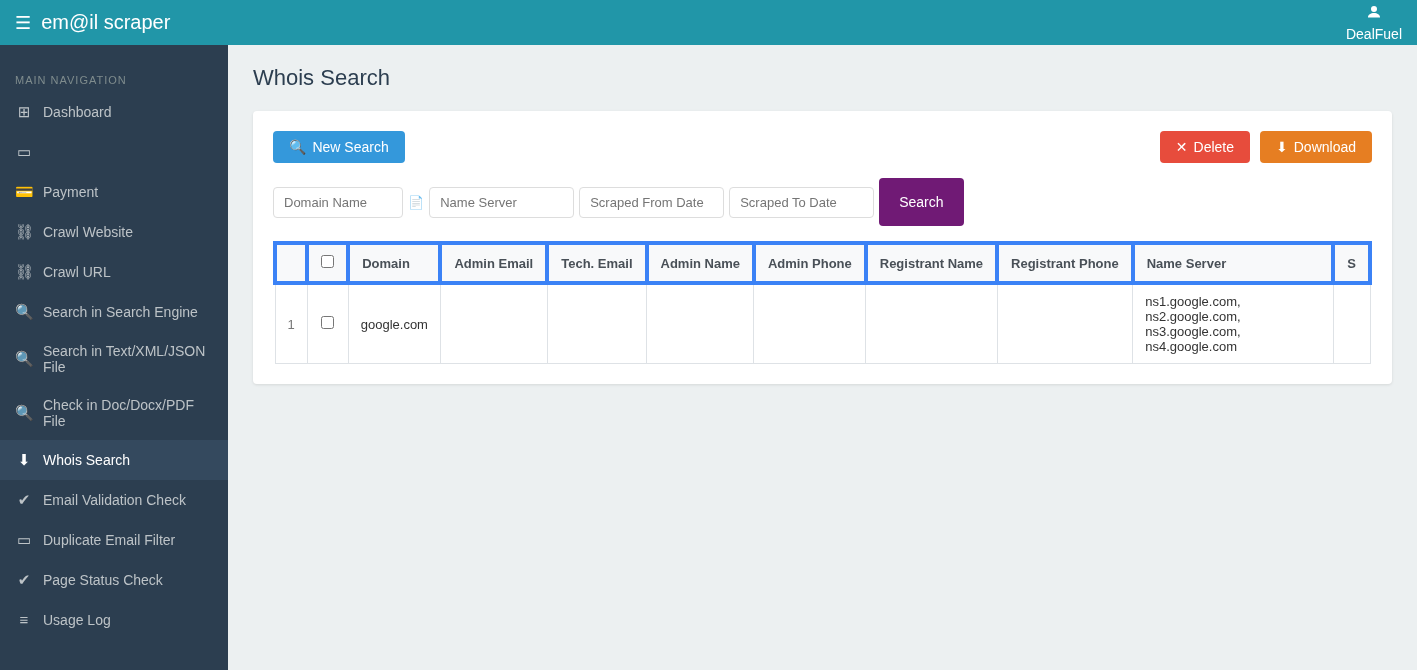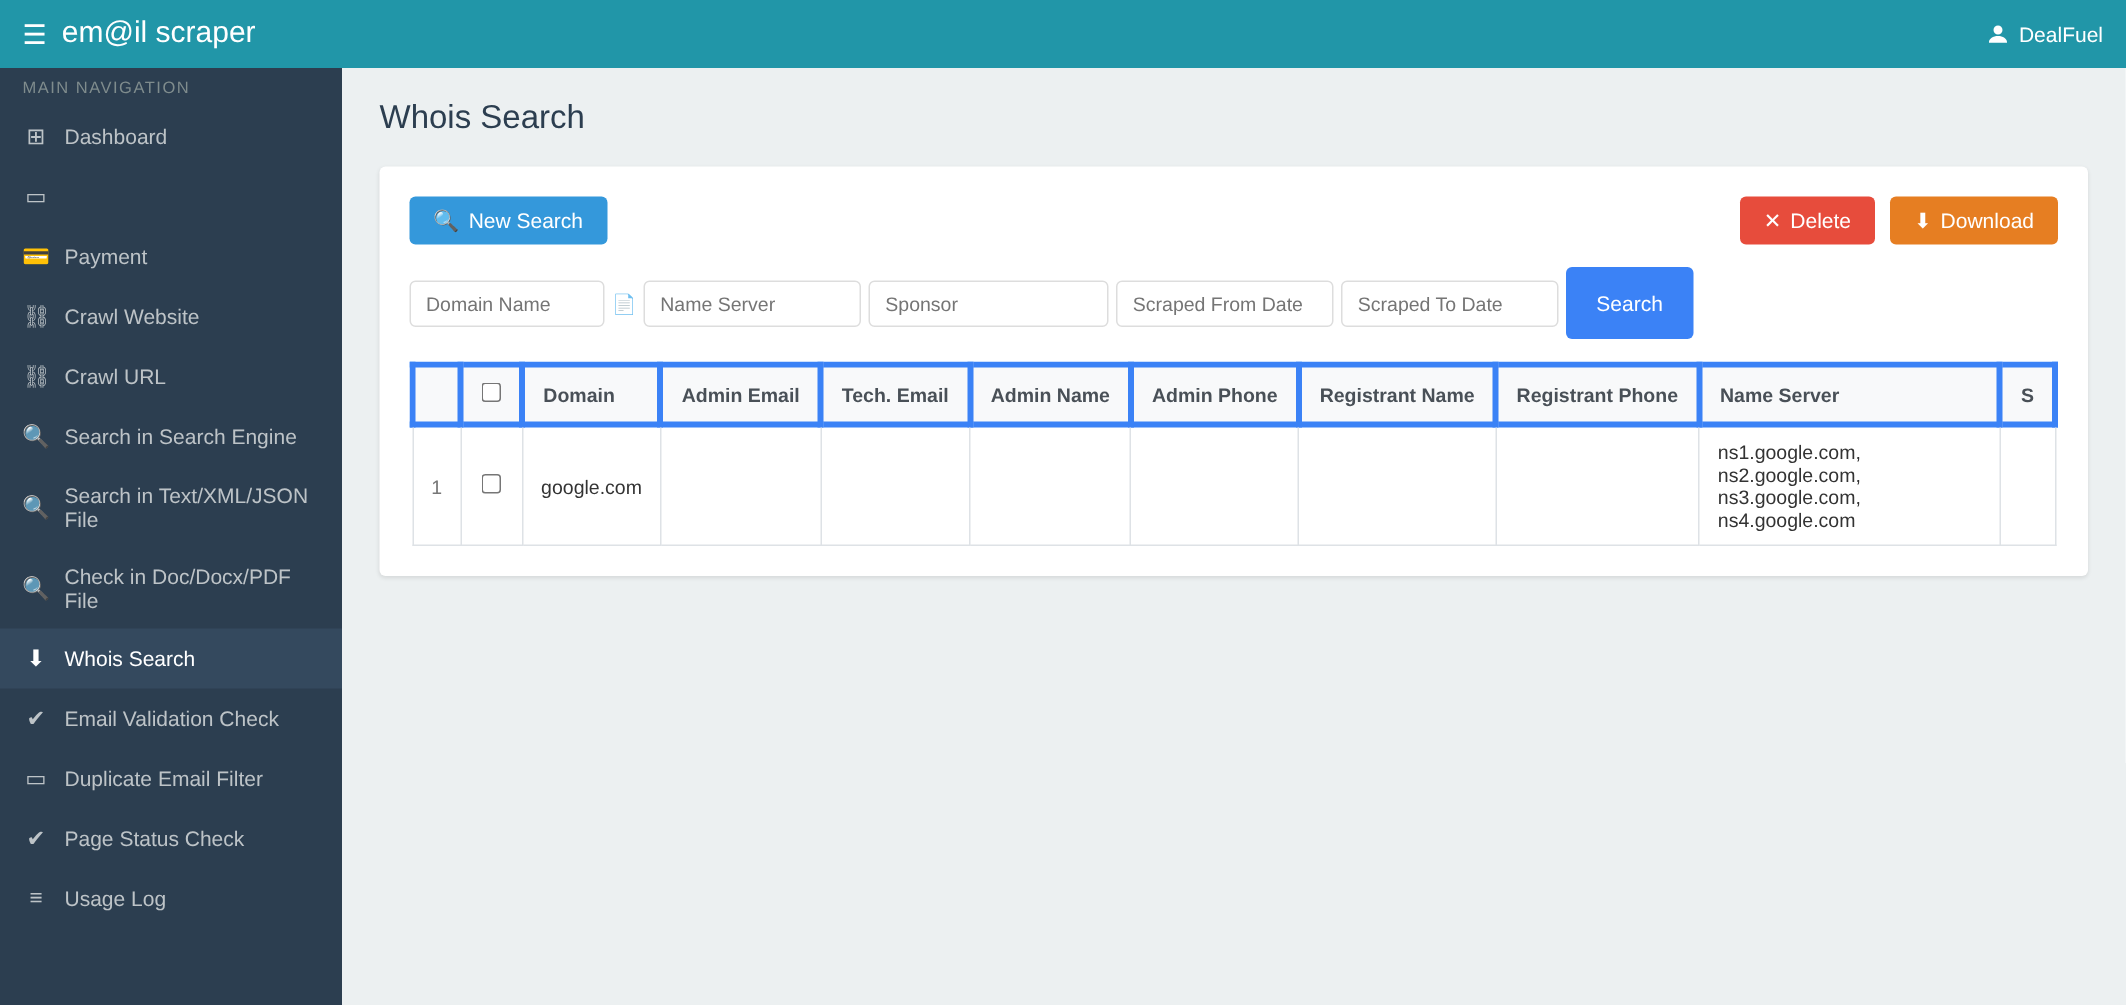--- a/index.html
+++ b/index.html
@@ -9,30 +9,30 @@
     .topbar {
       position: fixed; top: 0; left: 0; right: 0; height: 45px;
       background: #2196a8; display: flex; align-items: center; justify-content: space-between;
       padding: 0 15px; z-index: 100;
     }
     .topbar-logo { color: white; font-size: 20px; font-weight: normal; }
     .topbar-logo span { color: #fff; }
     .topbar-at { color: #f0c040; }
     .topbar-menu-icon { color: white; font-size: 18px; cursor: pointer; margin-right: 10px; }
     .topbar-left { display: flex; align-items: center; }
-    .topbar-user { color: white; font-size: 14px; display: flex; align-items: center; gap: 6px; }
+    .topbar-user { color: white; font-size: 14px; display: flex; align-items: center; gap: 6px; flex-direction: column; }
     .topbar-user svg { width: 16px; height: 16px; fill: white; }
 
     
     .sidebar {
       width: 228px; background: #2c3e50; min-height: 670px; padding-top: 45px;
       display: flex; flex-direction: column; flex-shrink: 0;
     }
     .sidebar-nav-label {
-      color: #7f8c8d; font-size: 11px; padding: 8px 15px 6px; text-transform: uppercase; letter-spacing: 1px;
+      color: #7f8c8d; font-size: 11px; padding: 29px 15px 6px; text-transform: uppercase; letter-spacing: 1px;
     }
     .sidebar-item {
       display: flex; align-items: center; gap: 10px; padding: 11px 15px;
       color: #bdc3c7; cursor: pointer; text-decoration: none; font-size: 14px;
     }
     .sidebar-item.active { background: #34495e; color: white; }
     .sidebar-icon { width: 18px; text-align: center; font-size: 15px; flex-shrink: 0; }
 
     
     .main {
@@ -49,21 +49,21 @@
 
     
     .toolbar { display: flex; justify-content: space-between; align-items: center; margin-bottom: 15px; }
     .toolbar-left { display: flex; gap: 10px; }
     .toolbar-right { display: flex; gap: 10px; }
 
     .btn { display: inline-flex; align-items: center; gap: 6px; padding: 8px 16px; border: none; border-radius: 4px; cursor: pointer; font-size: 14px; font-weight: 500; }
     .btn-primary { background: #3498db; color: white; }
     .btn-danger { background: #e74c3c; color: white; }
     .btn-success { background: #e67e22; color: white; }
-    .btn-search { background: #3b82f6; color: white; padding: 16px 20px; }
+    .btn-search { background: #701a75; color: white; padding: 16px 20px; }
 
     
     .search-filters { display: flex; gap: 5px; margin-bottom: 12px; align-items: center; }
     .filter-input {
       border: 1px solid #ddd; border-radius: 4px; padding: 7px 10px;
       font-size: 13px; color: #555; outline: none;
     }
     .domain-input { width: 130px; }
     .nameserver-input { width: 145px; }
     .sponsor-input { width: 160px; }
@@ -184,21 +184,20 @@
             <span>⬇</span>
             <span>Download</span>
           </button>
         </div>
       </div>
 
       <div class="search-filters">
         <input class="filter-input domain-input" type="text" placeholder="Domain Name" style="">
         <span class="file-icon">📄</span>
         <input class="filter-input nameserver-input" type="text" placeholder="Name Server" style="">
-        <input class="filter-input sponsor-input" type="text" placeholder="Sponsor" style="">
         <input class="filter-input date-input" type="text" placeholder="Scraped From Date" style="">
         <input class="filter-input date-input" type="text" placeholder="Scraped To Date" style="">
         <button class="btn btn-search">
           <span>Search</span>
         </button>
       </div>
 
       <div class="table-wrapper">
         <table>
           <thead>

